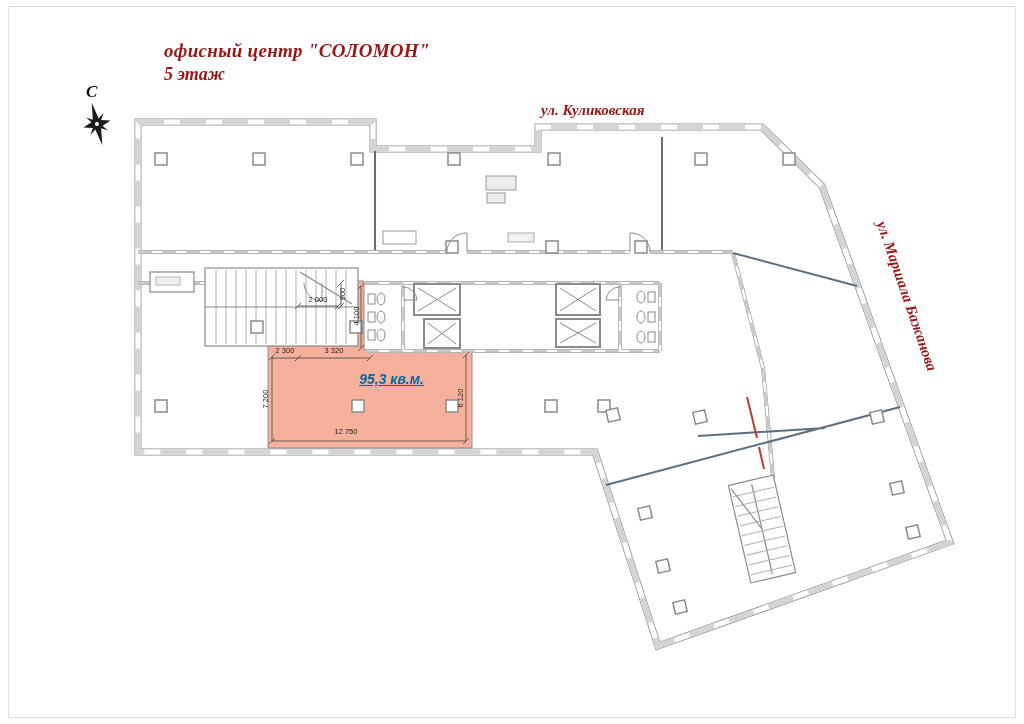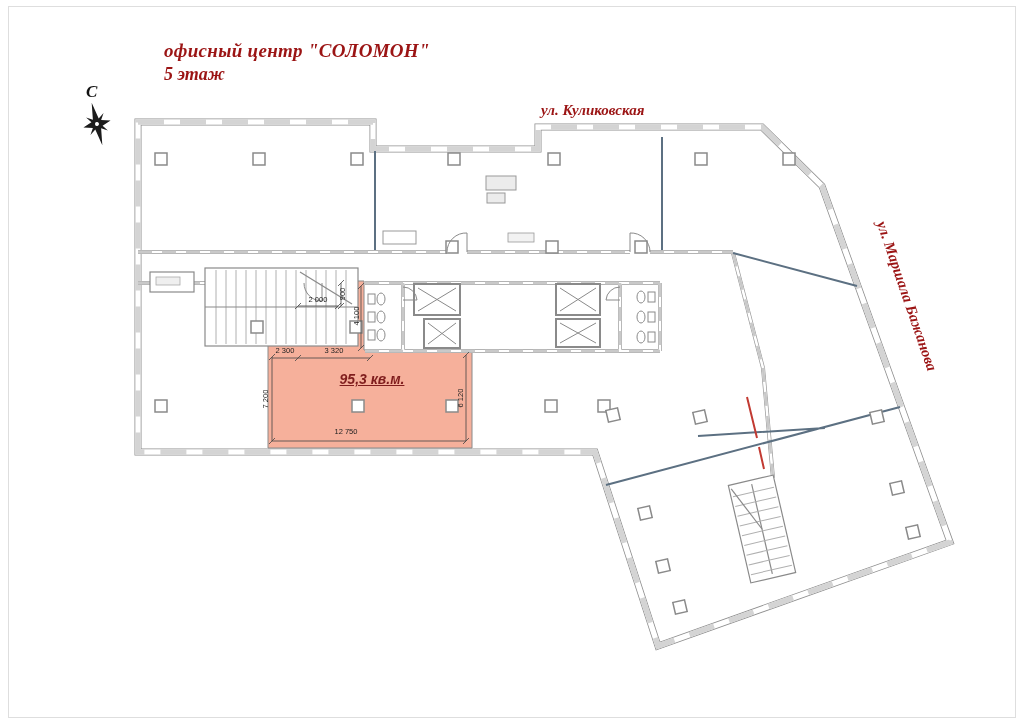--- a/index.html
+++ b/index.html
@@ -7,22 +7,22 @@
         font-family:"Liberation Sans",sans-serif;}
   #frame{position:absolute;left:8px;top:6px;right:8px;bottom:6px;border:1px solid #dedede;}
   .maroon{color:#9b1414;font-family:"Liberation Serif",serif;font-weight:bold;font-style:italic;}
   #title1{position:absolute;left:164px;top:40px;font-size:19px;letter-spacing:.3px;}
   #title2{position:absolute;left:164px;top:64px;font-size:18px;text-align:right;}
   #street-top{position:absolute;left:541px;top:82px;font-size:15px;margin-top:20px;}
   #street-right{position:absolute;left:889px;top:219px;font-size:15px;white-space:nowrap;
                 transform:rotate(71deg);transform-origin:0 0;}
   #compass-label{position:absolute;left:86px;top:82px;font-size:17px;color:#111;
                  font-family:"Liberation Serif",serif;font-weight:bold;font-style:italic;}
-  #area-label{position:absolute;left:312px;top:371px;width:120px;text-align:center;
-              font-size:14px;font-weight:bold;font-style:italic;text-decoration:underline;color:#7f1d1d;}
+  #area-label{position:absolute;left:304px;top:371px;width:120px;text-align:right;
+              font-size:14px;font-weight:bold;font-style:italic;text-decoration:underline;color:#0369a1;}
   .dim{position:absolute;font-size:7.5px;color:#222;text-align:center;height:10px;line-height:10px;white-space:nowrap;}
   .dim.v{transform:rotate(-90deg);}
   svg{position:absolute;left:0;top:0;}
 </style>
 </head>
 <body>
 
 <div id="page">
   <div id="frame"></div>
 

